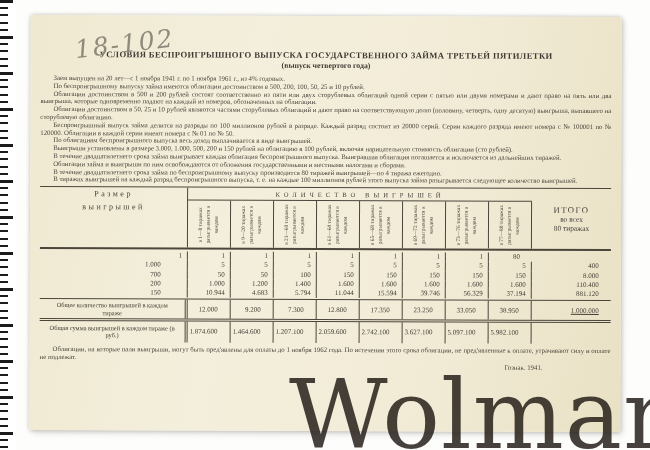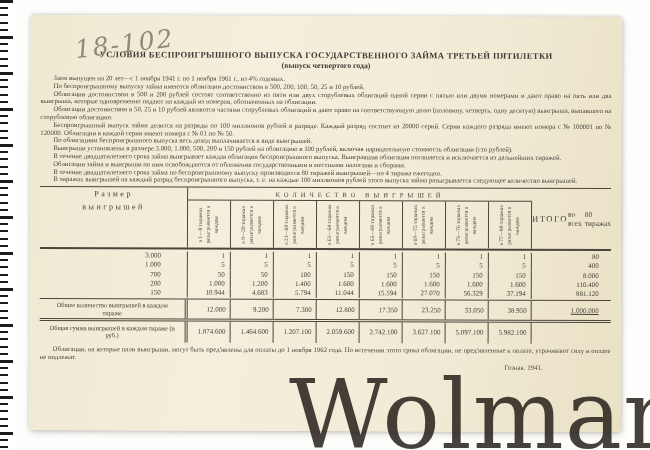--- a/index.html
+++ b/index.html
@@ -45,34 +45,34 @@
   
   .wtable { margin-top:3px; --ln:#4b453b; }
   .thead { display:flex; height:63px; border-top:1.5px solid var(--ln); border-bottom:2px solid var(--ln); }
   .h-label { width:148px; border-right:1.5px solid var(--ln); display:flex; align-items:flex-start; justify-content:center; }
   .h-label span { display:block; width:92px; text-align:center; font-size:8px; letter-spacing:2.5px; line-height:13px; }
   .h-center { width:344px; display:flex; flex-direction:column; }
   .group-title { height:13px; line-height:13px; text-align:center; font-size:6.6px; letter-spacing:4px; border-bottom:1px solid var(--ln); white-space:nowrap; }
   .vcols { flex:1; display:flex; }
   .vcol { width:43px; border-right:1px solid var(--ln); display:flex; align-items:center; justify-content:center; overflow:hidden; }
   .vh { writing-mode:vertical-rl; transform:rotate(180deg); height:44px; font-size:5.4px; line-height:1.45; text-align:center; color:#48423a; }
-  .h-total { flex:1; display:flex; flex-direction:row; align-items:center; justify-content:center; font-size:7.4px; line-height:9px; }
+  .h-total { flex:1; display:flex; flex-direction:column; align-items:center; justify-content:center; font-size:7.4px; line-height:9px; }
   .h-total .big { font-size:8.6px; letter-spacing:1.5px; }
 
   .trow, .srow { display:grid; grid-template-columns:148px repeat(8,43px) 1fr; }
   .tdata { border-bottom:1.2px solid var(--ln); padding:2px 0 1px 0; }
   .trow { font-size:7px; line-height:9.2px; color:#403b33; }
   .trow .lab { text-align:right; padding-right:26px; }
   .trow .val { text-align:right; padding-right:5px; border-right:1px solid var(--ln); }
   .trow .lab { border-right:1.5px solid var(--ln); }
   .trow .tot { text-align:right; padding-right:12px; }
 
   .srow { min-height:21px; font-size:7px; color:#403b33; }
   .srow .lab { font-size:6.4px; line-height:7.4px; text-align:center; padding:2px 8px; border-right:3px double var(--ln); display:flex; flex-direction:column; justify-content:center; }
-  .srow .val { text-align:center; padding-right:4px; border-right:1px solid var(--ln); display:flex; align-items:center; justify-content:flex-end; }
+  .srow .val { text-align:center; padding-right:12px; border-right:1px solid var(--ln); display:flex; align-items:center; justify-content:flex-end; }
   .srow .tot { display:flex; align-items:center; justify-content:flex-end; padding-right:12px;text-decoration:underline; }
   .srow-first { border-bottom:3px double var(--ln); }
 
   .footer-par { margin-top:3px; font-size:6.8px; line-height:7.8px; text-align:justify; text-indent:13px; color:#4a443c; }
   .imprint { text-align:right; padding-right:68px; font-size:6.8px; margin-top:1px; color:#4a443c; }
 
   .watermark {
     position:absolute; left:289px; top:367px; z-index:6;
     font-family:"DejaVu Serif", serif; font-size:96px; line-height:1;
     color:rgba(32,27,21,.83); letter-spacing:1px; pointer-events:none; white-space:nowrap;
@@ -142,21 +142,20 @@
           </div>
           <div class="h-total">
               <div class="big">ИТОГО</div>
               <div class="sm">во всех</div>
               <div class="sm">80 тиражах</div>
             </div>
         </div>
 
         <div class="tdata">
             <div class="trow">
-              <div class="lab">3.000</div>
               <div class="val">1</div>
               <div class="val">1</div>
               <div class="val">1</div>
               <div class="val">1</div>
               <div class="val">1</div>
               <div class="val">1</div>
               <div class="val">1</div>
               <div class="val">1</div>
               <div class="tot">80</div>
             </div>
@@ -196,21 +195,21 @@
               <div class="val">1.600</div>
               <div class="tot">110.400</div>
             </div>
             <div class="trow">
               <div class="lab">150</div>
               <div class="val">10.944</div>
               <div class="val">4.683</div>
               <div class="val">5.794</div>
               <div class="val">11.044</div>
               <div class="val">15.594</div>
-              <div class="val">27.070</div>
+              <div class="val">39.746</div>
               <div class="val">56.329</div>
               <div class="val">37.194</div>
               <div class="tot">881.120</div>
             </div>
           </div>
         <div>
             <div class="srow srow-first">
               <div class="lab">Общее количество выигрышей в каждом тираже</div>
               <div class="val">12.000</div>
               <div class="val">9.200</div>

